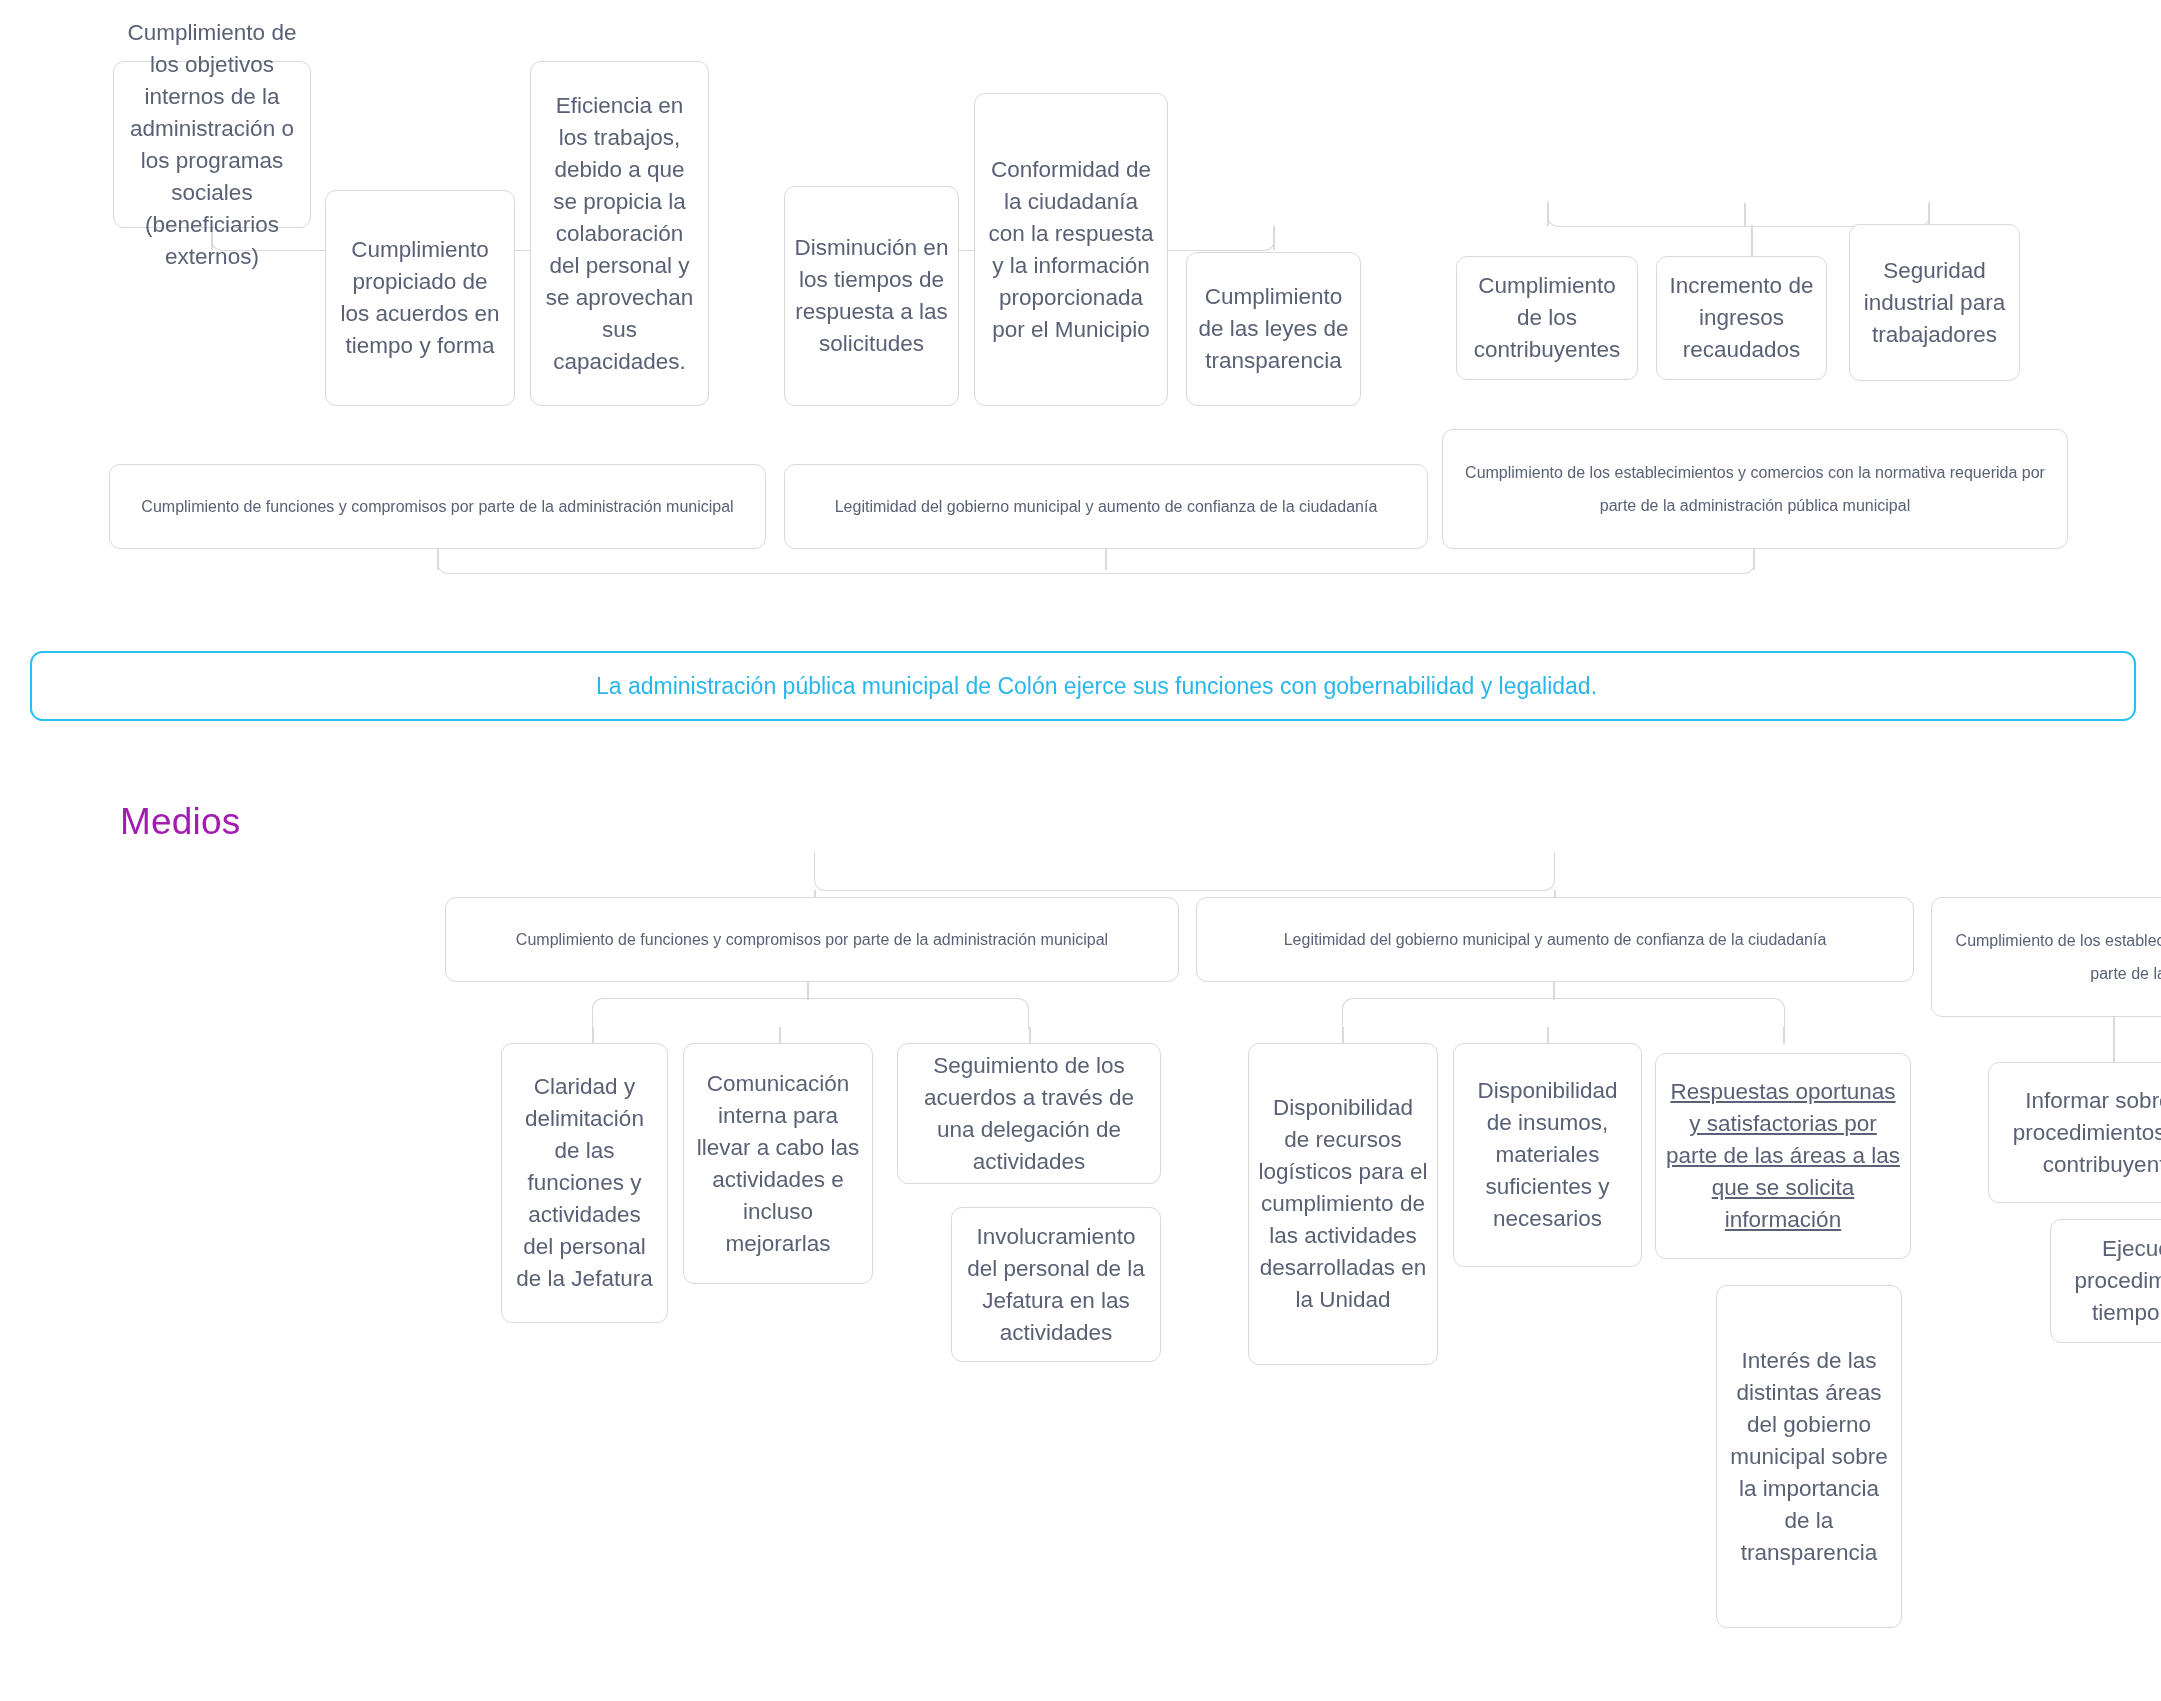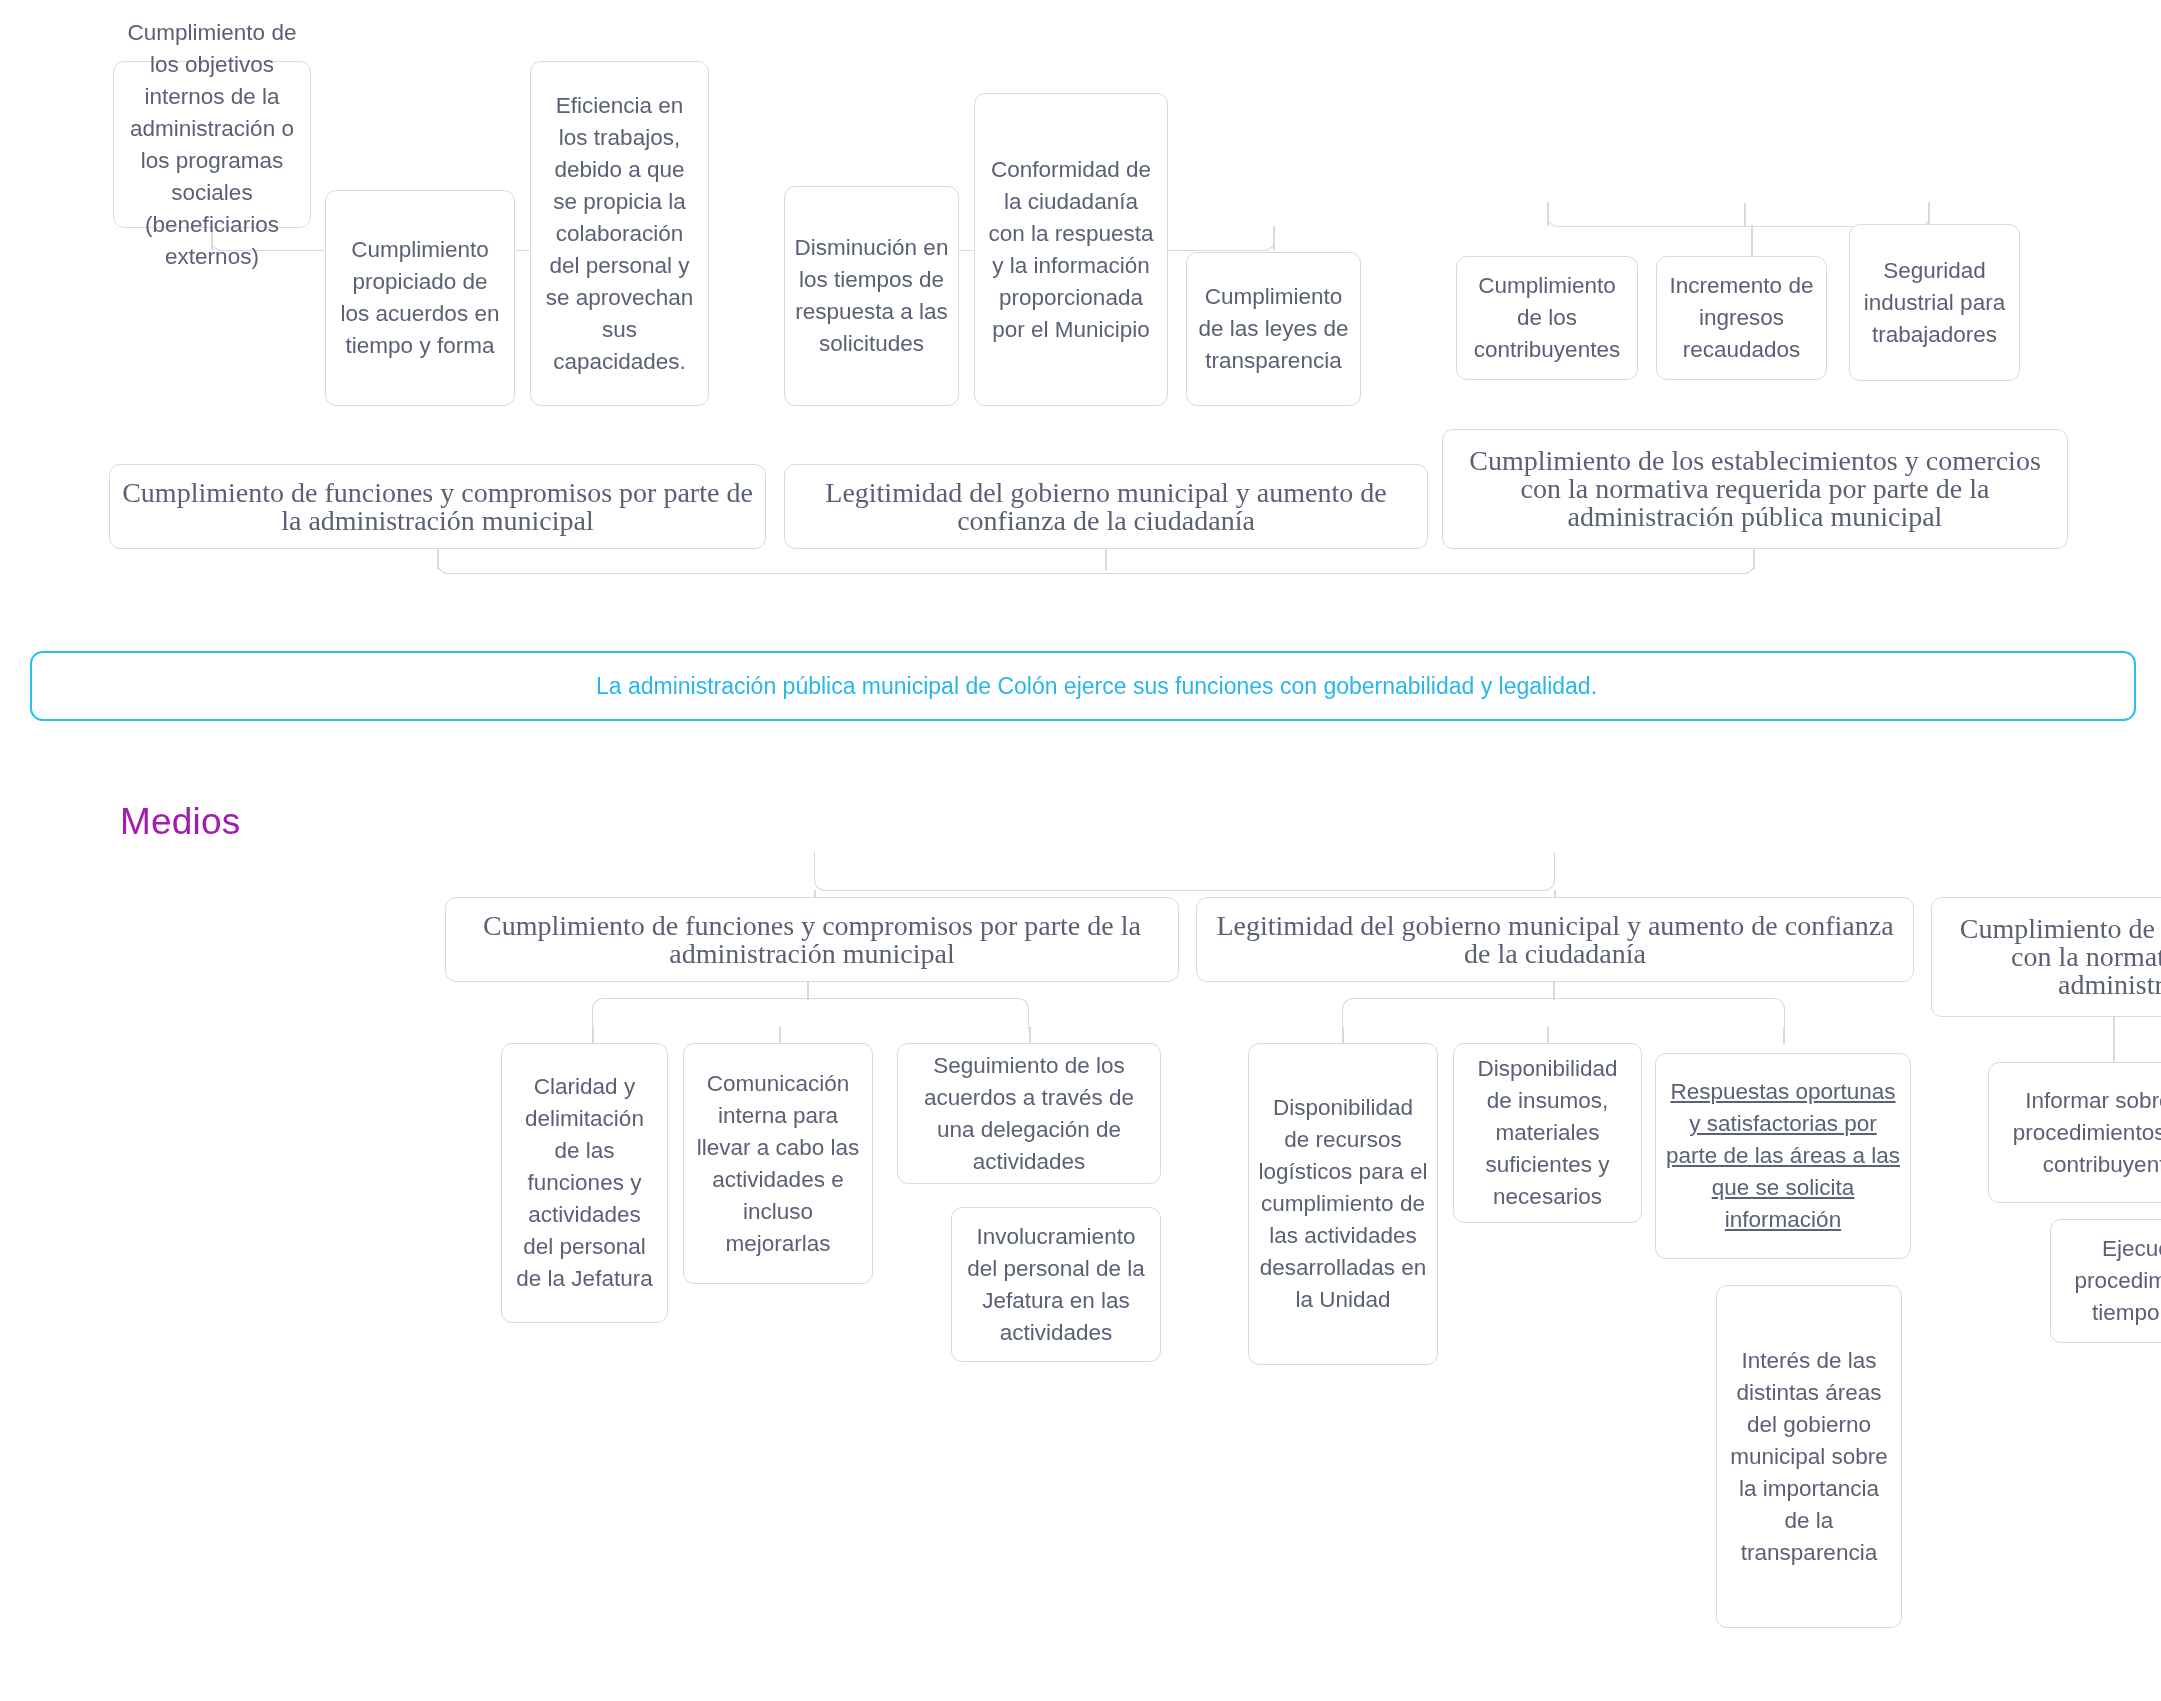--- a/index.html
+++ b/index.html
@@ -34,23 +34,22 @@
     font-size: 22.5px;
     line-height: 32px;
     text-align: center;
     display: flex;
     align-items: center;
     justify-content: center;
     padding: 7.8px 9.3px;
     z-index: 3;
   }
   .node.wide {
-    font-size: 28px;
-    line-height: 28px;
-    font-family: Liberation Serif, serif;
+    font-size: 16px;
+    line-height: 33px;
   }
   
   .vline {
     position: absolute;
     width: 1.6px;
     background: #d8dadd;
     z-index: 1;
   }
   
   .bracket {
@@ -225,21 +224,21 @@
   </div>
 
   <div class="node" style="left:951px; top:1207px; width:210px; height:155px;">
     <span>Involucramiento del personal de la Jefatura en las actividades</span>
   </div>
 
   <div class="node" style="left:1248px; top:1043px; width:190px; height:322px;">
     <span>Disponibilidad de recursos logísticos para el cumplimiento de las actividades desarrolladas en la Unidad</span>
   </div>
 
-  <div class="node" style="left:1453px; top:1043px; width:189px; height:180px;">
+  <div class="node" style="left:1453px; top:1043px; width:189px; height:224px;">
     <span>Disponibilidad de insumos, materiales suficientes y necesarios</span>
   </div>
 
   <div class="node" style="left:1655px; top:1053px; width:256px; height:206px;text-decoration:underline;">
     <span>Respuestas oportunas y satisfactorias por parte de las áreas a las que se solicita información</span>
   </div>
 
   <div class="node" style="left:1716px; top:1285px; width:186px; height:343px;">
     <span>Interés de las distintas áreas del gobierno municipal sobre la importancia de la transparencia</span>
   </div>

